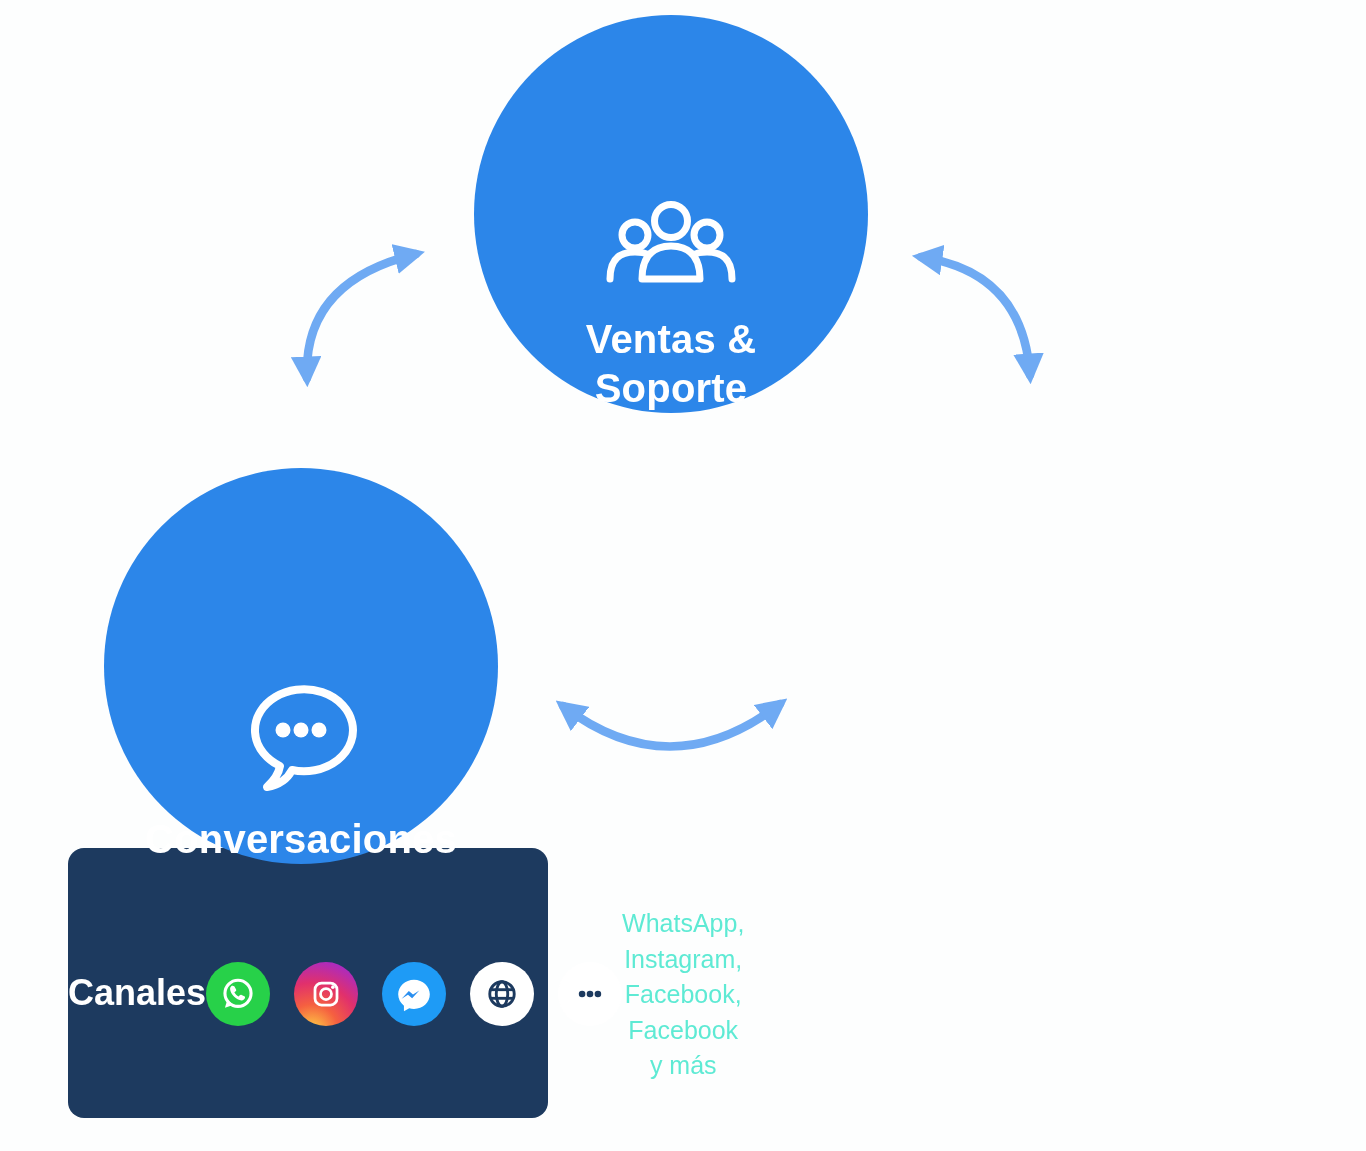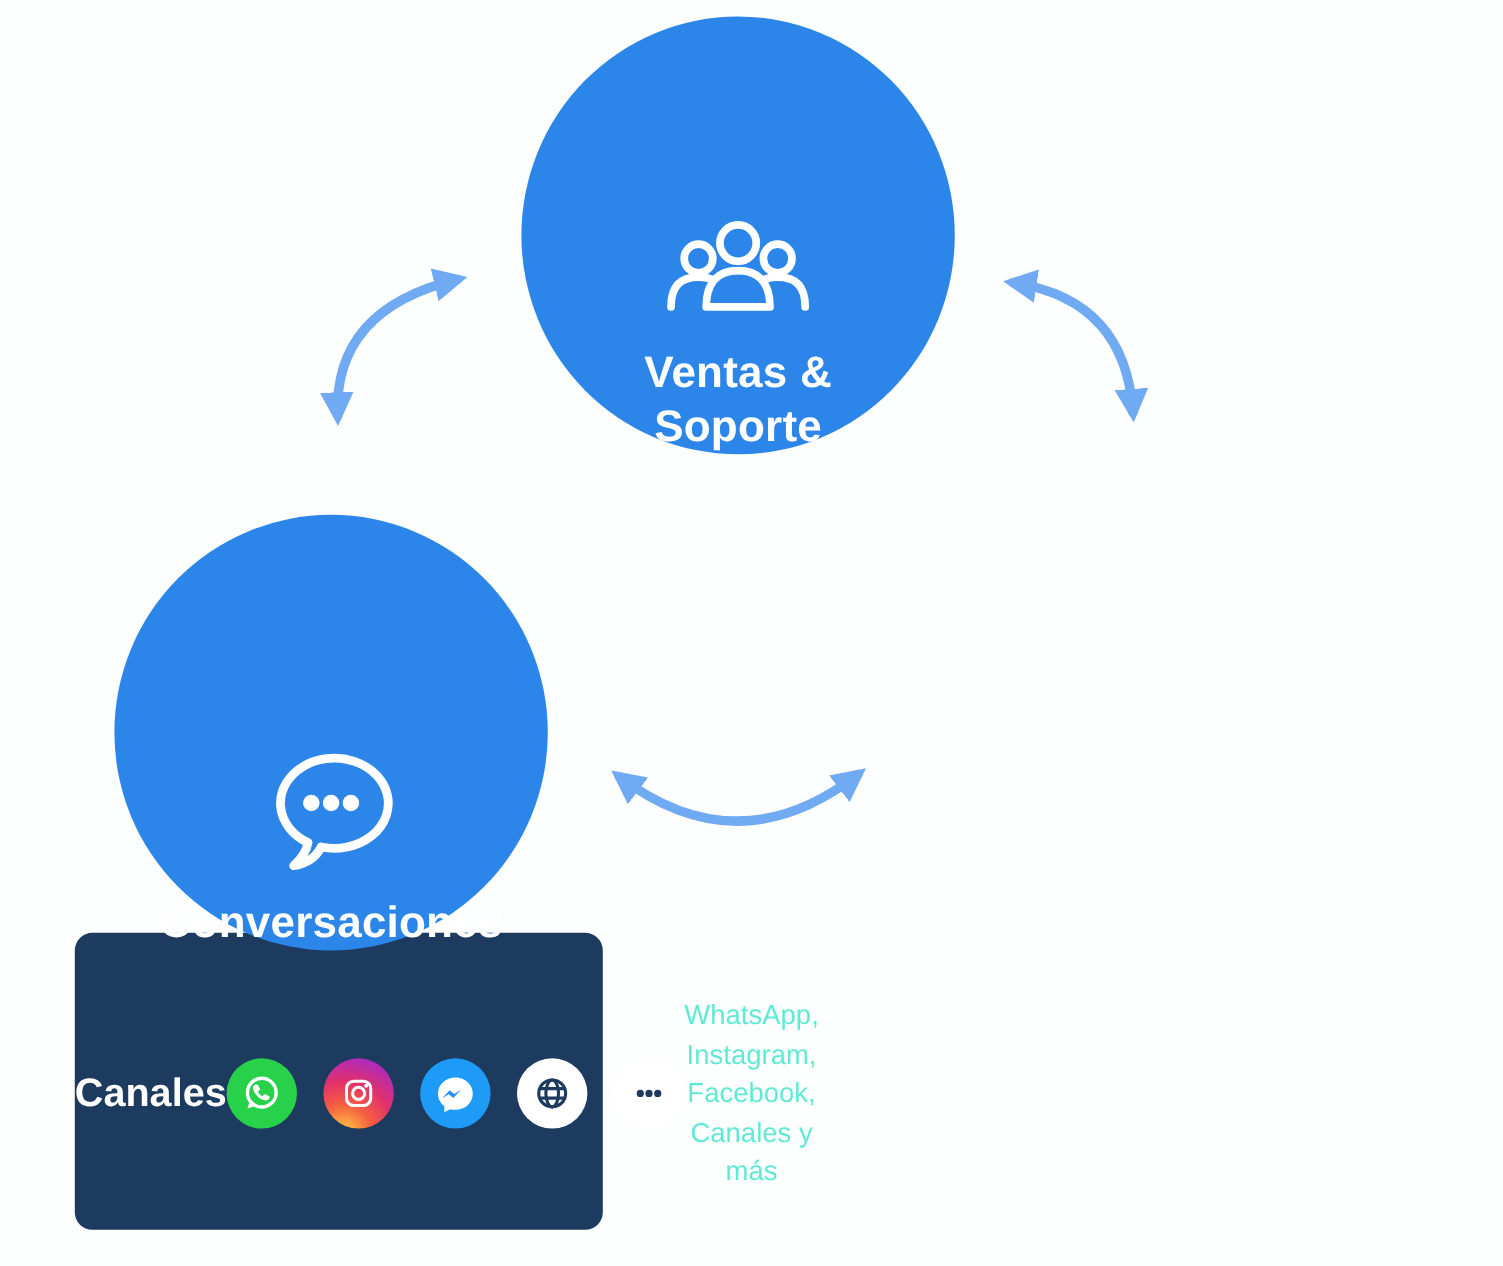--- a/index.html
+++ b/index.html
@@ -145,17 +145,17 @@
           <circle cx="21" cy="32" r="4.6" fill="#1d3a5f"></circle>
           <circle cx="32" cy="32" r="4.6" fill="#1d3a5f"></circle>
           <circle cx="43" cy="32" r="4.6" fill="#1d3a5f"></circle>
         </svg>
       </div>
 
     </div>
 
     <div class="panel-caption">
       <div>WhatsApp, Instagram, Facebook,</div>
-      <div>Canales y más</div>
+      <div>Facebook y más</div>
     </div>
   </div>
 
 </div>
 
 </body></html>

